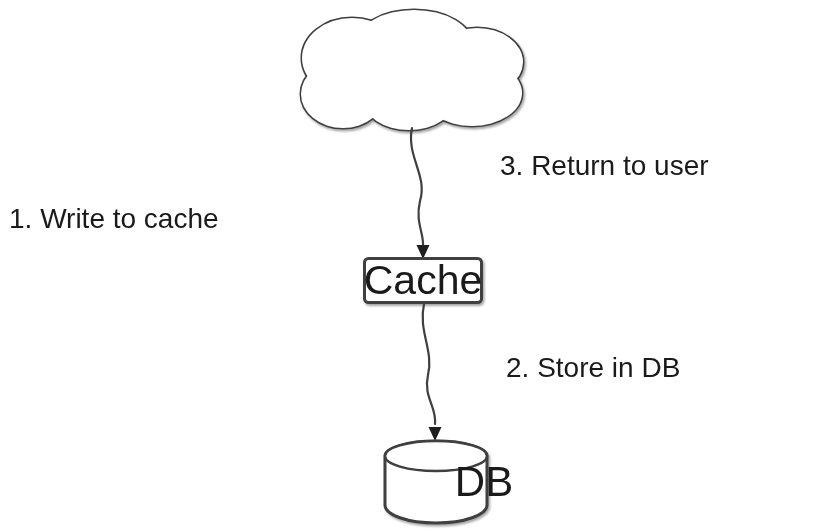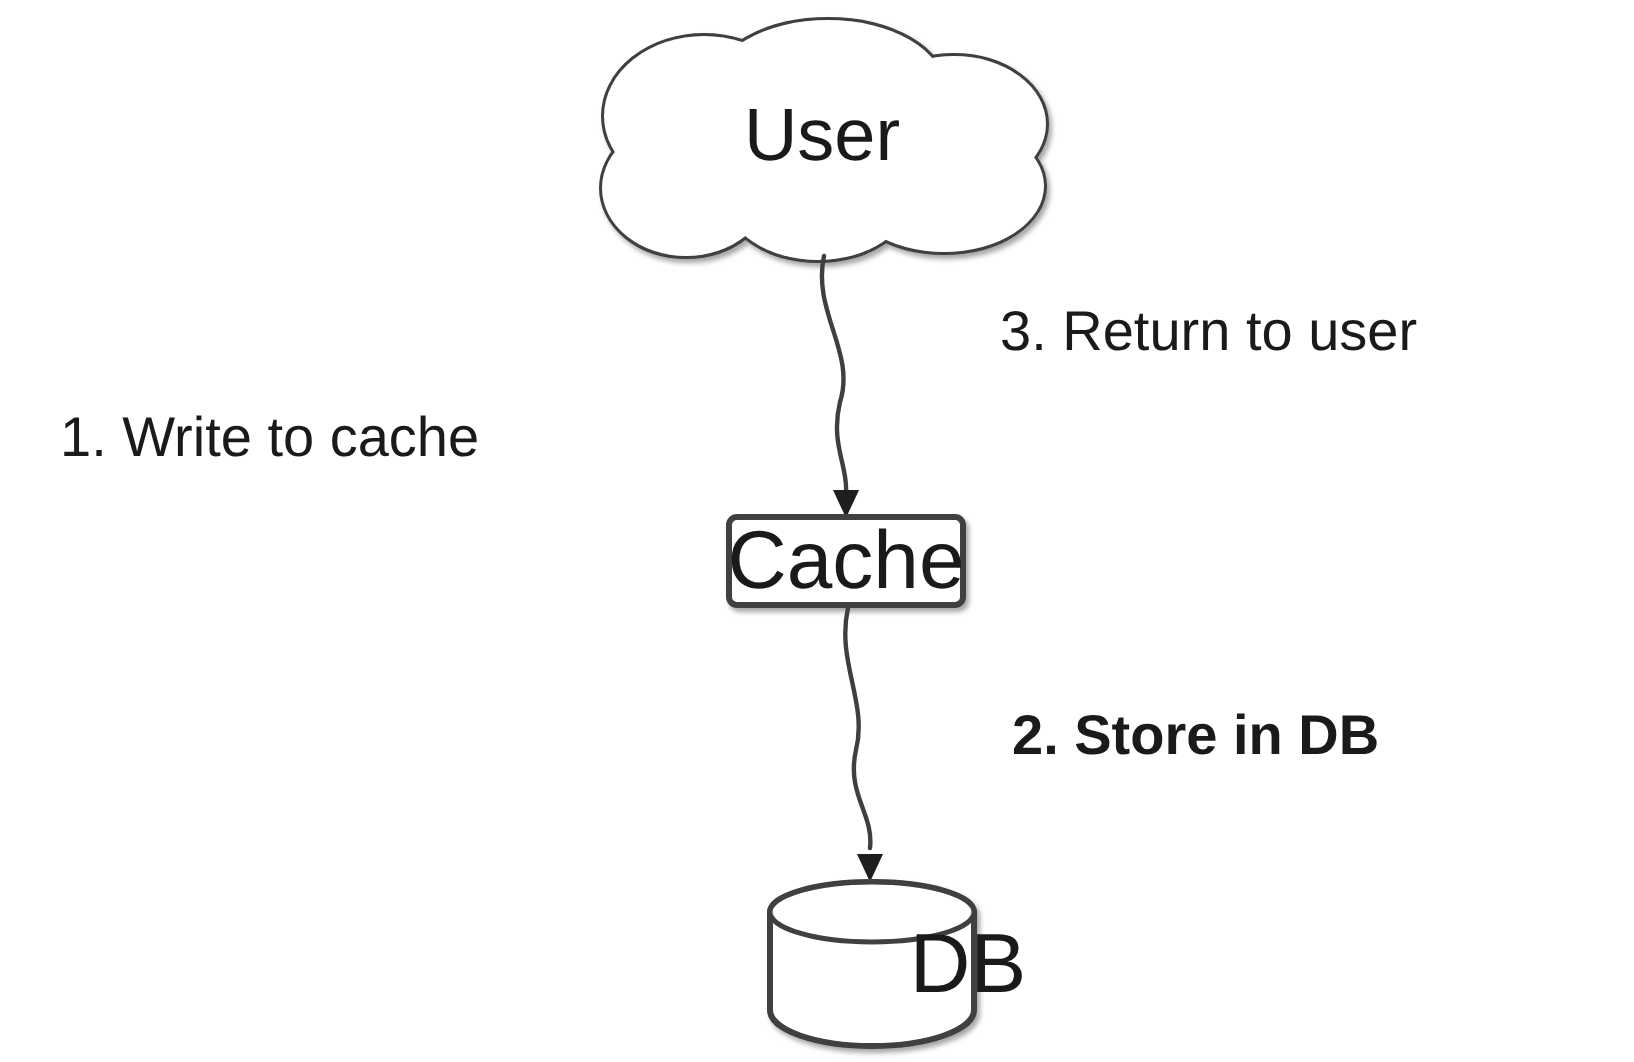--- a/index.html
+++ b/index.html
@@ -80,23 +80,23 @@
     left: 386px;
     top: 461px;
     width: 100px;
     text-align: center;
     font-size: 42px;
     padding-left: 48px;
   }
   .step {
     font-size: 28px;
   }
-  .step-1 { left: 30px;  top: 205px; }
+  .step-1 { left: 9px;  top: 205px; }
   .step-3 { left: 500px; top: 152px; }
-  .step-2 { left: 506px; top: 354px; font-weight: bold; }
+  .step-2 { left: 506px; top: 354px; }
 </style>
 </head>
 <body>
 
 <div class="stage">
 
   <svg width="817" height="531" viewBox="0 0 817 531">
     <defs>
       <filter id="soft-shadow" x="-20%" y="-20%" width="140%" height="140%">
         <feDropShadow dx="1.5" dy="2" stdDeviation="1.3" flood-color="#000000" flood-opacity="0.35"></feDropShadow>
@@ -133,21 +133,20 @@
       <path class="edge-line" d="M 424 304 C 418 331, 434 351, 428 375 C 423 397, 437 407, 435 424"></path>
       <polygon class="arrowhead" points="435,441 428.5,427 441.5,427"></polygon>
     </g>
 
     <g filter="url(#soft-shadow)">
       <path class="node-outline" d="M 385 456 A 51 15 0 0 1 487 456 L 487 505 A 51 18 0 0 1 385 505 Z"></path>
       <ellipse class="cyl-top" cx="436" cy="456" rx="51" ry="15"></ellipse>
     </g>
   </svg>
 
-  <div class="txt user-label">User</div>
 
   <div class="txt cache-label">Cache</div>
 
   <div class="txt db-label">DB</div>
 
   <div class="txt step step-1">1. Write to cache</div>
 
   <div class="txt step step-3">3. Return to user</div>
 
   <div class="txt step step-2">2. Store in DB</div>

